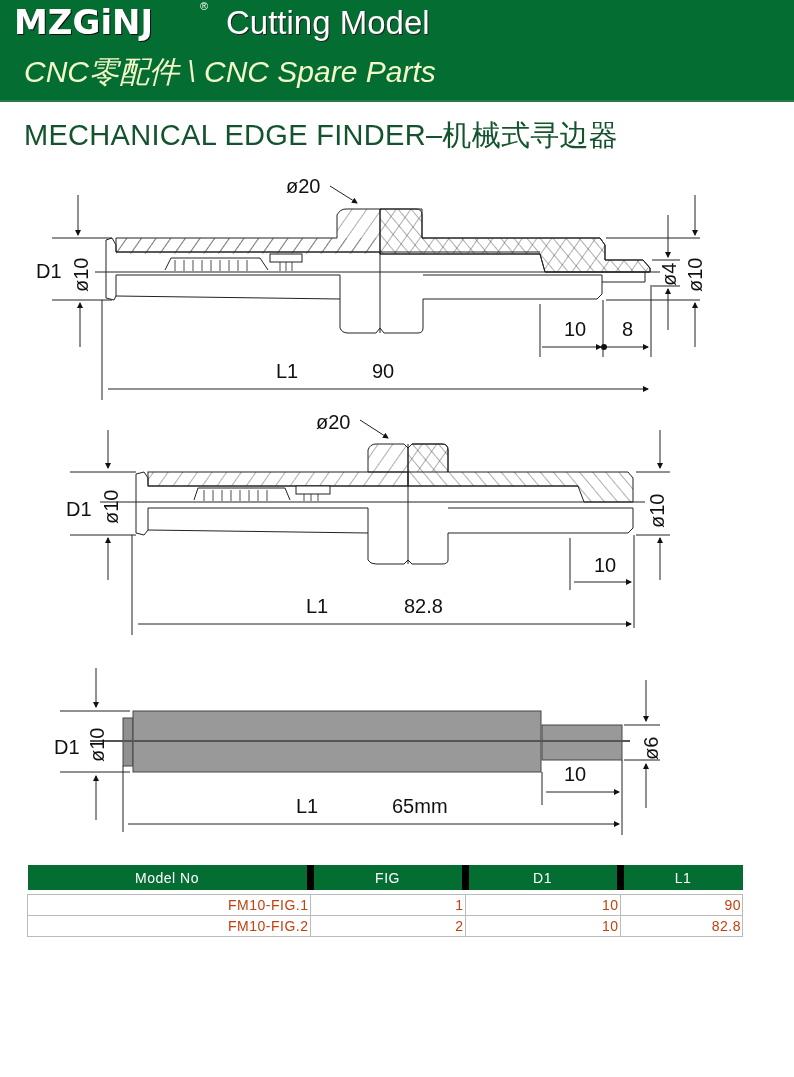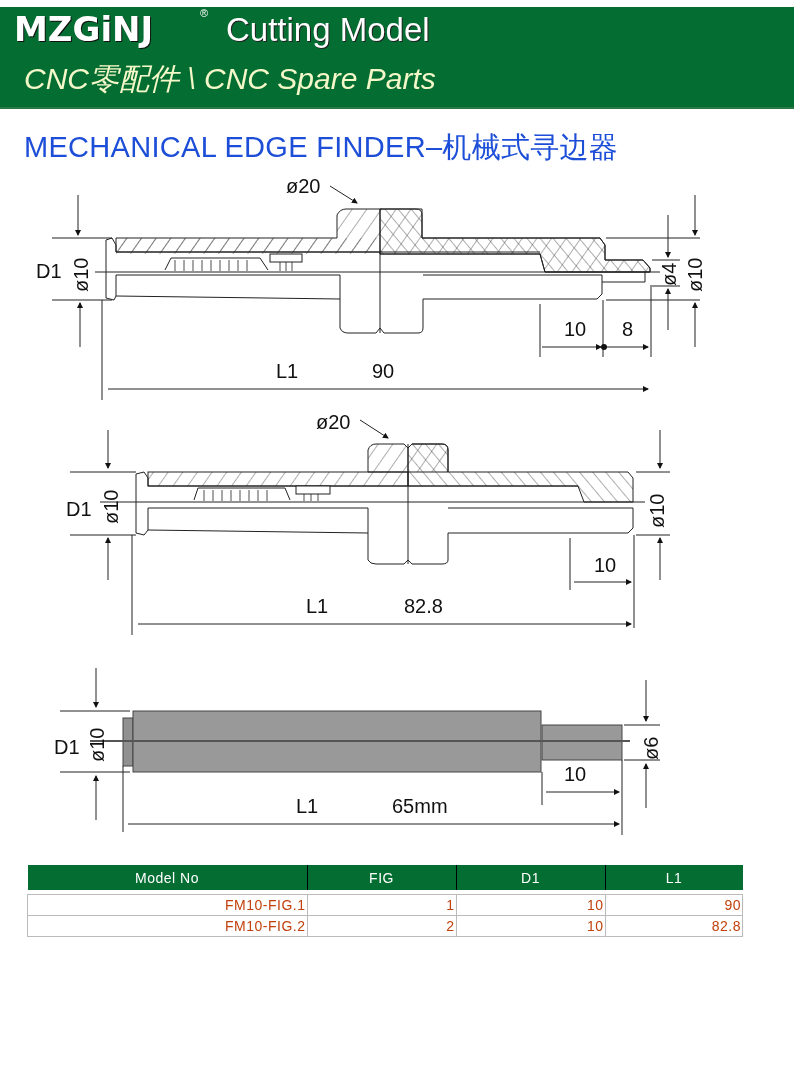--- a/index.html
+++ b/index.html
@@ -1,26 +1,26 @@
 <!DOCTYPE html>
 <html><head>
 <meta charset="utf-8">
 <style>
   html, body { margin:0; padding:0; background:#fff; }
   body { width:794px; height:1077px; position:relative; overflow:hidden; font-family:"Liberation Sans", sans-serif; }
-  .header { position:absolute; left:0; top:0; width:794px; height:100px; background:#036d32; border-bottom:2px solid #2a7a48;margin-top:7px; }
+  .header { position:absolute; left:0; top:0; width:794px; height:100px; background:#036d32; border-bottom:2px solid #2a7a48; }
   .brand { position:absolute; left:14px; top:2px; font-family:"DejaVu Sans", sans-serif; font-weight:bold; font-size:34px; color:#fff; letter-spacing:0px; text-shadow:1px 1px 0 #111; }
   .reg { position:absolute; left:200px; top:0px; font-size:11px; color:#fff; }
   .tagline { position:absolute; left:226px; top:4px; font-size:33px; color:#fff; text-shadow:1px 1px 0 #222; }
   .subtitle { position:absolute; left:24px; top:52px; font-size:30px; font-style:italic; color:#f4f7c8; }
-  .page-title { position:absolute; left:24px; top:128px; font-size:29px; color:#1d4ed8; letter-spacing:0.3px; }
+  .page-title { position:absolute; left:24px; top:116px; font-size:29px; color:#14532d; letter-spacing:0.3px; }
   svg.fig { position:absolute; left:0; }
   svg text { font-family:"Liberation Sans", sans-serif; fill:#111; }
   table.spec { position:absolute; left:27px; top:865px; width:716px; border-collapse:collapse; font-size:14px; }
-  table.spec th { background:#036d32; color:#fff; font-weight:normal; height:23px; border-right:1px solid #000000; letter-spacing:0.5px; }
+  table.spec th { background:#036d32; color:#fff; font-weight:normal; height:23px; border-right:7px solid #000000; letter-spacing:0.5px; }
   table.spec th:last-child { border-right:none; }
   table.spec td { height:18px; text-align:right; color:#c2410c; border:1px solid #bbb; line-height:16px; letter-spacing:0.5px; }
   table.spec tr.gap td { height:2px; border:none; background:#fff; }
 </style>
 </head>
 <body>
 
 <div class="header">
   <div class="brand">MZGiNJ</div>
   <div class="reg">®</div>

